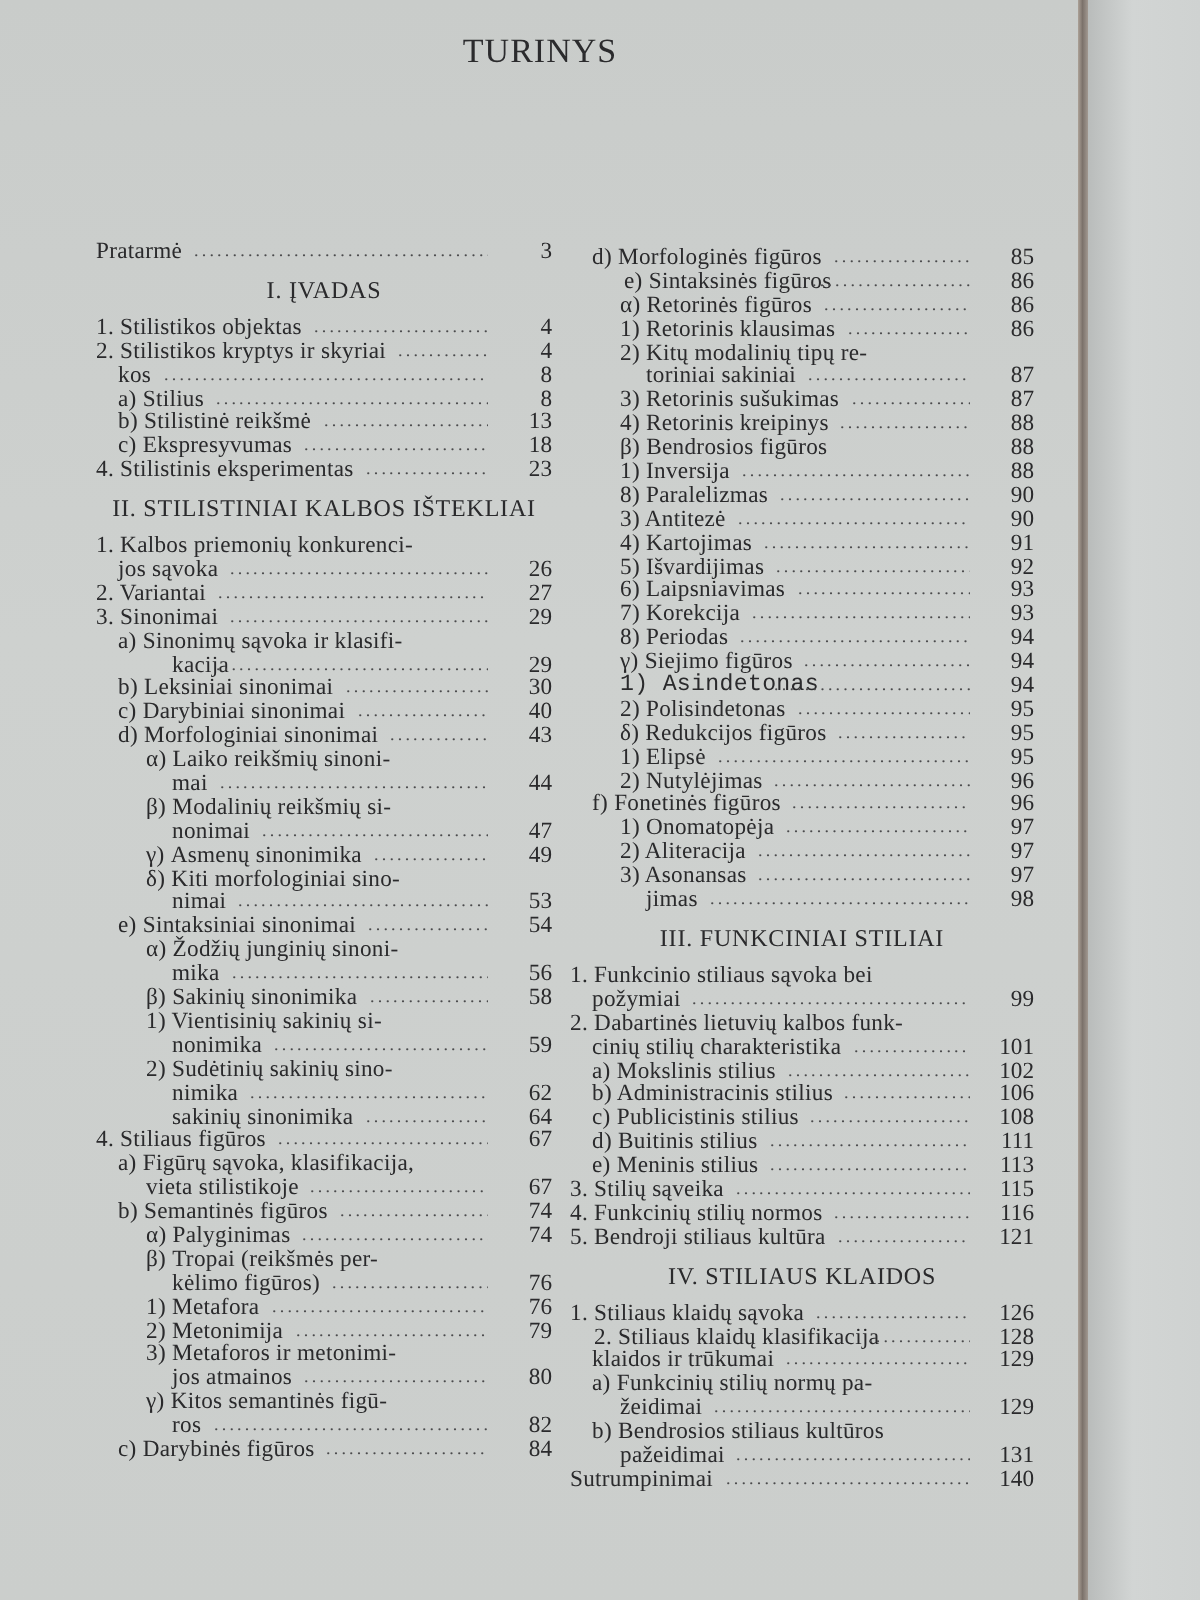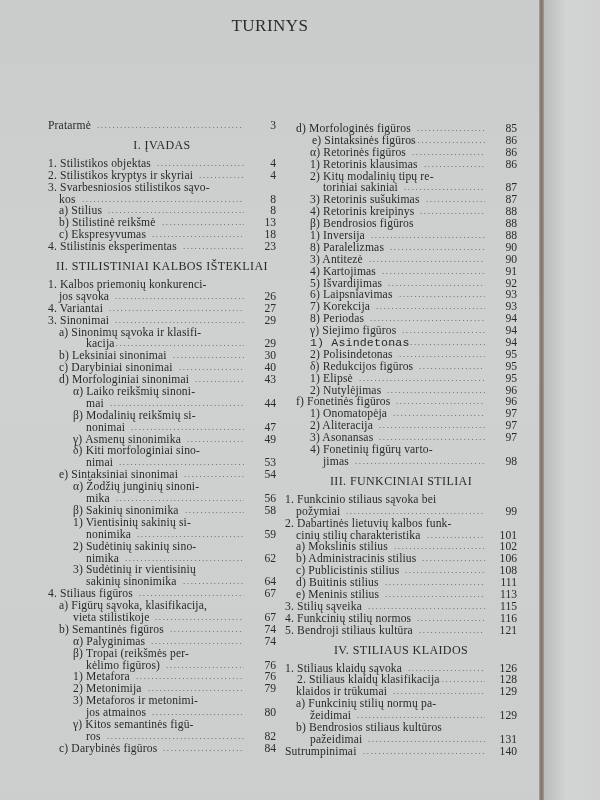--- a/index.html
+++ b/index.html
@@ -58,23 +58,20 @@
       <span class="txt" style="left: 0px;">1. Stilistikos objektas</span>
       <span class="dots" style="left: 109px; width: 87px;">............................................................</span>
       <span class="pg">4</span>
     </div>
     <div class="row">
       <span class="txt" style="left: 0px;">2. Stilistikos kryptys ir skyriai</span>
       <span class="dots" style="left: 151px; width: 45px;">............................................................</span>
       <span class="pg">4</span>
     </div>
     <div class="row">
-      <span class="txt" style="left: 0px;">3. Svarbesniosios stilistikos sąvo-</span>
-    </div>
-    <div class="row">
       <span class="txt" style="left: 11px;">kos</span>
       <span class="dots" style="left: 34px; width: 162px;">............................................................</span>
       <span class="pg">8</span>
     </div>
     <div class="row">
       <span class="txt" style="left: 11px;">a) Stilius</span>
       <span class="dots" style="left: 60px; width: 136px;">............................................................</span>
       <span class="pg">8</span>
     </div>
     <div class="row">
@@ -97,21 +94,21 @@
     <div class="gap"></div>
     <div class="row">
       <span class="txt" style="left: 0px;">1. Kalbos priemonių konkurenci-</span>
     </div>
     <div class="row">
       <span class="txt" style="left: 11px;">jos sąvoka</span>
       <span class="dots" style="left: 67px; width: 129px;">............................................................</span>
       <span class="pg">26</span>
     </div>
     <div class="row">
-      <span class="txt" style="left: 0px;">4. Variantai</span>
+      <span class="txt" style="left: 0px;">2. Variantai</span>
       <span class="dots" style="left: 61px; width: 135px;">............................................................</span>
       <span class="pg">27</span>
     </div>
     <div class="row">
       <span class="txt" style="left: 0px;">3. Sinonimai</span>
       <span class="dots" style="left: 67px; width: 129px;">............................................................</span>
       <span class="pg">29</span>
     </div>
     <div class="row">
       <span class="txt" style="left: 11px;">a) Sinonimų sąvoka ir klasifi-</span>
@@ -193,23 +190,20 @@
     </div>
     <div class="row">
       <span class="txt" style="left: 25px;">2) Sudėtinių sakinių sino-</span>
     </div>
     <div class="row">
       <span class="txt" style="left: 38px;">nimika</span>
       <span class="dots" style="left: 77px; width: 119px;">............................................................</span>
       <span class="pg">62</span>
     </div>
     <div class="row">
-      <span class="txt" style="left: 25px;">3) Sudėtinių ir vientisinių</span>
-    </div>
-    <div class="row">
       <span class="txt" style="left: 38px;">sakinių sinonimika</span>
       <span class="dots" style="left: 135px; width: 61px;">............................................................</span>
       <span class="pg">64</span>
     </div>
     <div class="row">
       <span class="txt" style="left: 0px;">4. Stiliaus figūros</span>
       <span class="dots" style="left: 91px; width: 105px;">............................................................</span>
       <span class="pg">67</span>
     </div>
     <div class="row">
@@ -397,23 +391,20 @@
       <span class="txt" style="left: 25px;">2) Aliteracija</span>
       <span class="dots" style="left: 94px; width: 106px;">............................................................</span>
       <span class="pg">97</span>
     </div>
     <div class="row">
       <span class="txt" style="left: 25px;">3) Asonansas</span>
       <span class="dots" style="left: 94px; width: 106px;">............................................................</span>
       <span class="pg">97</span>
     </div>
     <div class="row">
-      <span class="txt" style="left: 25px;">4) Fonetinių figūrų varto-</span>
-    </div>
-    <div class="row">
       <span class="txt" style="left: 38px;">jimas</span>
       <span class="dots" style="left: 70px; width: 130px;">............................................................</span>
       <span class="pg">98</span>
     </div>
     <div class="gap"></div>
     <div class="heading">III. FUNKCINIAI STILIAI</div>
     <div class="gap"></div>
     <div class="row">
       <span class="txt" style="left: 0px;">1. Funkcinio stiliaus sąvoka bei</span>
     </div>

